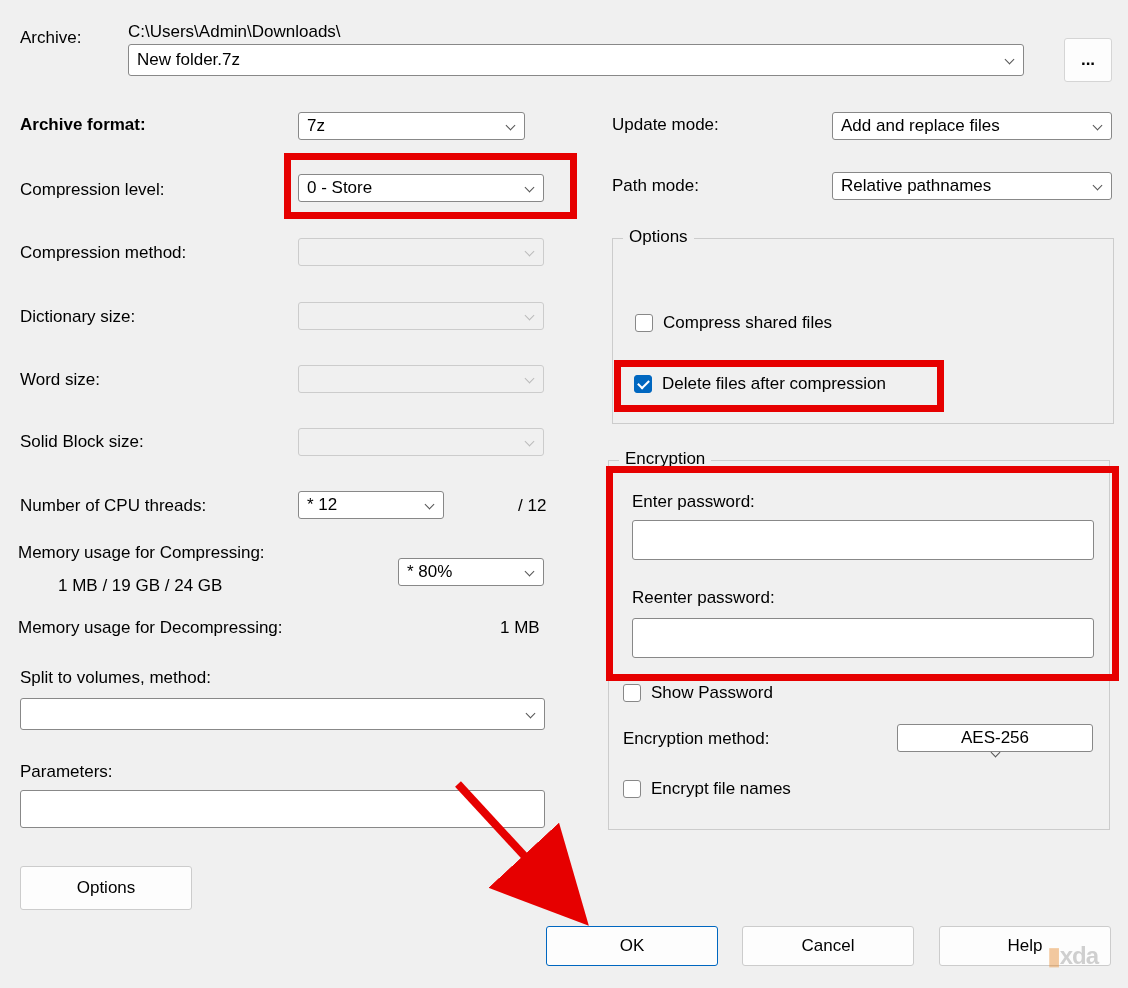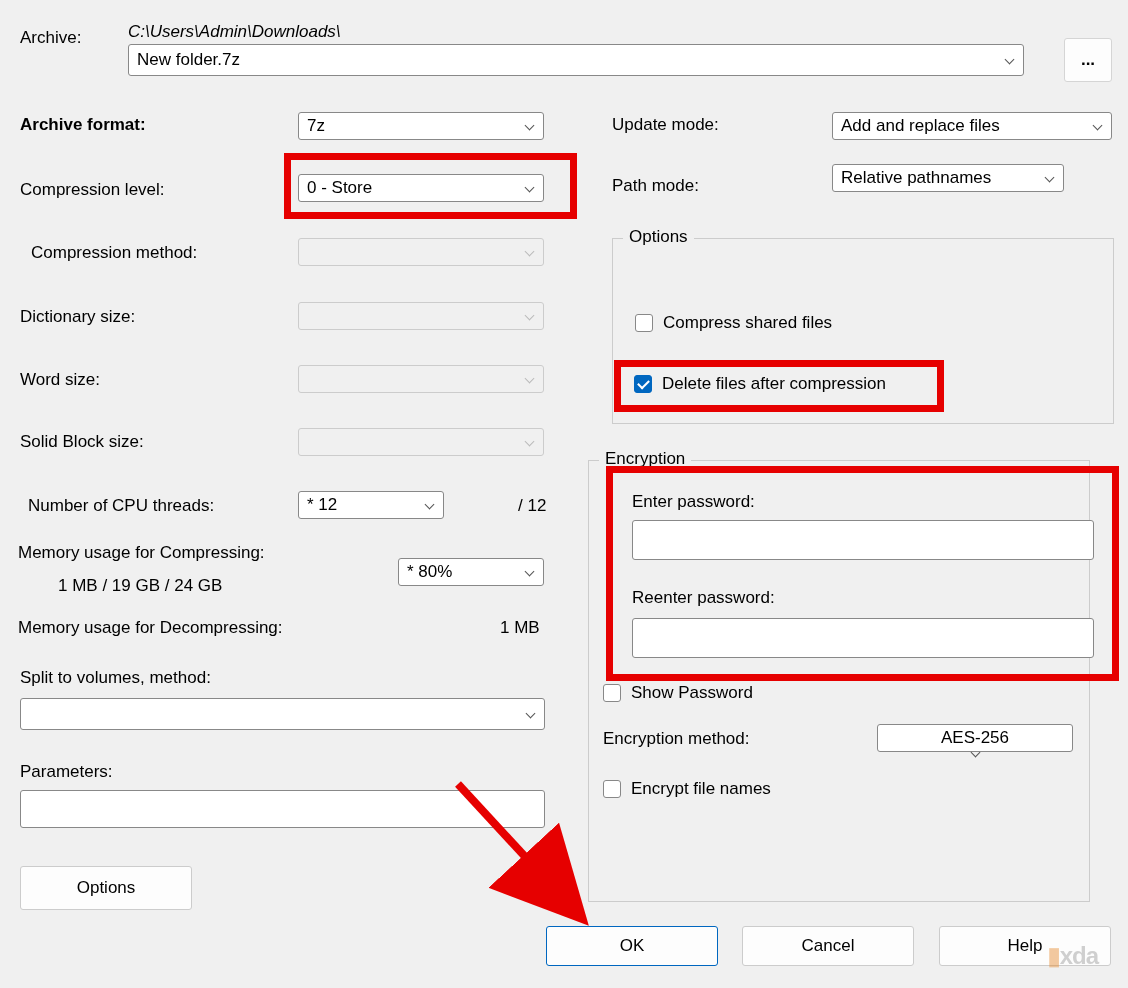--- a/index.html
+++ b/index.html
@@ -115,50 +115,50 @@
     left:448px; top:774px;
     pointer-events:none;
   }
 </style>
 </head>
 <body>
 
 <div class="row" style="left:20px; top:28px;">
   <span>Archive:</span>
 </div>
-<div class="row" style="left:128px; top:22px;font-style:italic;">
+<div class="row" style="left:128px; top:22px;">
   <span>C:\Users\Admin\Downloads\</span>
 </div>
 <div class="select-box" style="position:absolute; left:128px; top:44px; width:896px; height:32px;">
   <span>New folder.7z</span>
   <span class="chevron"></span>
 </div>
 <div class="btn" style="position:absolute; left:1064px; top:38px; width:48px; height:44px; border-color:#d5d5d5;">
   <span style="font-weight:700;">...</span>
 </div>
 
 <div class="row" style="left:20px; top:115px;font-weight:bold;">
     <span>Archive format:</span>
   </div>
 <div class="row" style="left:20px; top:180px;">
     <span>Compression level:</span>
   </div>
-<div class="row" style="left:20px; top:243px;margin-left:11px;">
+<div class="row" style="left:20px; top:243px;">
     <span>Compression method:</span>
   </div>
 <div class="row" style="left:20px; top:307px;">
     <span>Dictionary size:</span>
   </div>
 <div class="row" style="left:20px; top:370px;">
     <span>Word size:</span>
   </div>
 <div class="row" style="left:20px; top:432px;">
     <span>Solid Block size:</span>
   </div>
-<div class="row" style="left:28px; top:496px;">
+<div class="row" style="left:20px; top:496px;">
     <span>Number of CPU threads:</span>
   </div>
 <div class="row" style="left:18px; top:543px;">
     <span>Memory usage for Compressing:</span>
   </div>
 <div class="row" style="left:18px; top:576px;margin-left:40px;">
     <span>1 MB / 19 GB / 24 GB</span>
   </div>
 <div class="row" style="left:18px; top:618px;">
     <span>Memory usage for Decompressing:</span>
@@ -166,21 +166,21 @@
 <div class="row" style="left:500px; top:618px;">
     <span>1 MB</span>
   </div>
 <div class="row" style="left:20px; top:668px;">
     <span>Split to volumes, method:</span>
   </div>
 <div class="row" style="left:20px; top:762px;">
     <span>Parameters:</span>
   </div>
 
-<div class="select-box" style="position:absolute; left:298px; top:112px; width:246px;">
+<div class="select-box" style="position:absolute; left:298px; top:112px; width:227px;">
   <span>7z</span>
   <span class="chevron"></span>
 </div>
 
 <div style="position:absolute; left:284px; top:153px; width:293px; height:66px; border:7px solid #e60000;"></div>
 <div class="select-box" style="position:absolute; left:298px; top:174px; width:246px;">
   <span>0 - Store</span>
   <span class="chevron"></span>
 </div>
 
@@ -229,41 +229,41 @@
     <span>Update mode:</span>
   </div>
 <div class="select-box" style="position:absolute; left:832px; top:112px; width:280px;">
   <span>Add and replace files</span>
   <span class="chevron"></span>
 </div>
 
 <div class="row" style="left:612px; top:176px;">
     <span>Path mode:</span>
   </div>
-<div class="select-box" style="position:absolute; left:832px; top:164px; width:232px;">
+<div class="select-box" style="position:absolute; left:832px; top:172px; width:280px;">
   <span>Relative pathnames</span>
   <span class="chevron"></span>
 </div>
 
 <div class="fieldset" style="position:absolute; left:612px; top:238px; width:502px; height:186px;">
   <span class="legend">Options</span>
 
   <div class="row" style="position:relative; left:6px; top:56px; gap:10px;">
     <span class="checkbox"></span>
     <span>Compress shared files</span>
   </div>
 </div>
 
 <div style="position:absolute; left:614px; top:360px; width:330px; height:52px; border:7px solid #e60000;"></div>
 <div class="row" style="left:634px; top:374px; gap:10px;">
   <span class="checkbox checked"></span>
   <span>Delete files after compression</span>
 </div>
 
-<div class="fieldset" style="position:absolute; left:588px; top:460px; width:502px; height:442px;">
+<div class="fieldset" style="position:absolute; left:608px; top:460px; width:502px; height:370px;">
   <span class="legend">Encryption</span>
 
   <div style="position:absolute; left:14px; top:222px; display:flex; align-items:center; gap:10px;">
     <span class="checkbox"></span>
     <span>Show Password</span>
   </div>
 
   <div style="position:absolute; left:14px; top:268px;">
     <span>Encryption method:</span>
   </div>

